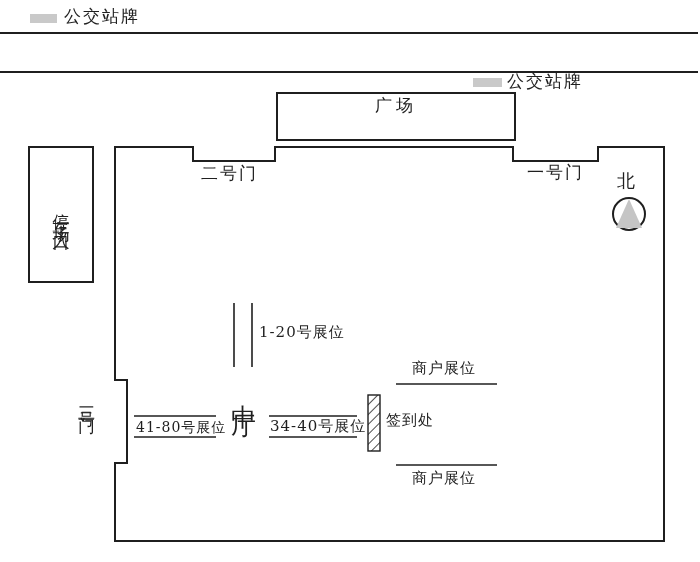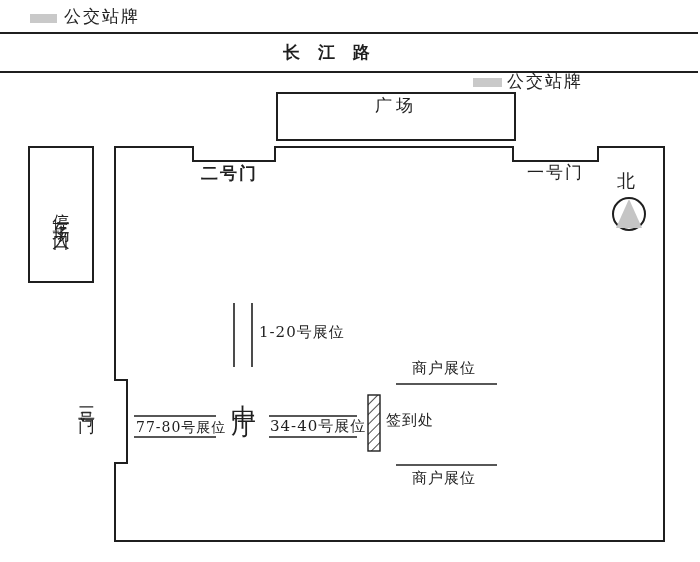--- a/index.html
+++ b/index.html
@@ -80,43 +80,42 @@
     <line class="ink-stroke" x1="396" y1="465" x2="497" y2="465" stroke-width="1.6"></line>
 
     <rect class="ink-stroke" x="368" y="395" width="12" height="56" fill="url(#hatch)" stroke-width="1.4"></rect>
 
     <circle class="ink-stroke white-fill" cx="629" cy="214" r="16" stroke-width="2"></circle>
     <polygon class="tri-fill" points="629,199 616,228 642,228"></polygon>
   </svg>
 
   <div class="lbl fs17" style="left:64px;top:8px;">公交站牌</div>
 
-  <div class="lbl road-name" style="left:283px;top:44px;">长 江 路</div>
 
   <div class="lbl fs17" style="left:507px;top:73px;">公交站牌</div>
 
   <div class="center-box plaza-lbl">广场</div>
 
   <div class="center-box parking-lbl">
       <span class="vert">停车场入口</span>
     </div>
 
-  <div class="lbl fs17" style="left:201px;top:165px;font-weight:bold;">二号门</div>
+  <div class="lbl fs17" style="left:201px;top:165px;">二号门</div>
 
   <div class="lbl fs17" style="left:527px;top:164px;text-align:right;">一号门</div>
 
   <div class="lbl vert gate3-lbl">三号门</div>
 
   <div class="lbl fs18" style="left:617px;top:172px;">北</div>
 
   <div class="lbl vert hall-lbl">中厅</div>
 
   <div class="lbl fs15" style="left:259px;top:325px;">1-20号展位</div>
 
-  <div class="lbl fs14" style="left:136px;top:420px;">77-80号展位</div>
+  <div class="lbl fs14" style="left:136px;top:420px;">41-80号展位</div>
 
   <div class="lbl fs15" style="left:270px;top:419px;">34-40号展位</div>
 
   <div class="lbl fs15" style="left:386px;top:413px;">签到处</div>
 
   <div class="lbl fs15" style="left:412px;top:361px;">商户展位</div>
 
   <div class="lbl fs15" style="left:412px;top:471px;">商户展位</div>
 
 </div>

